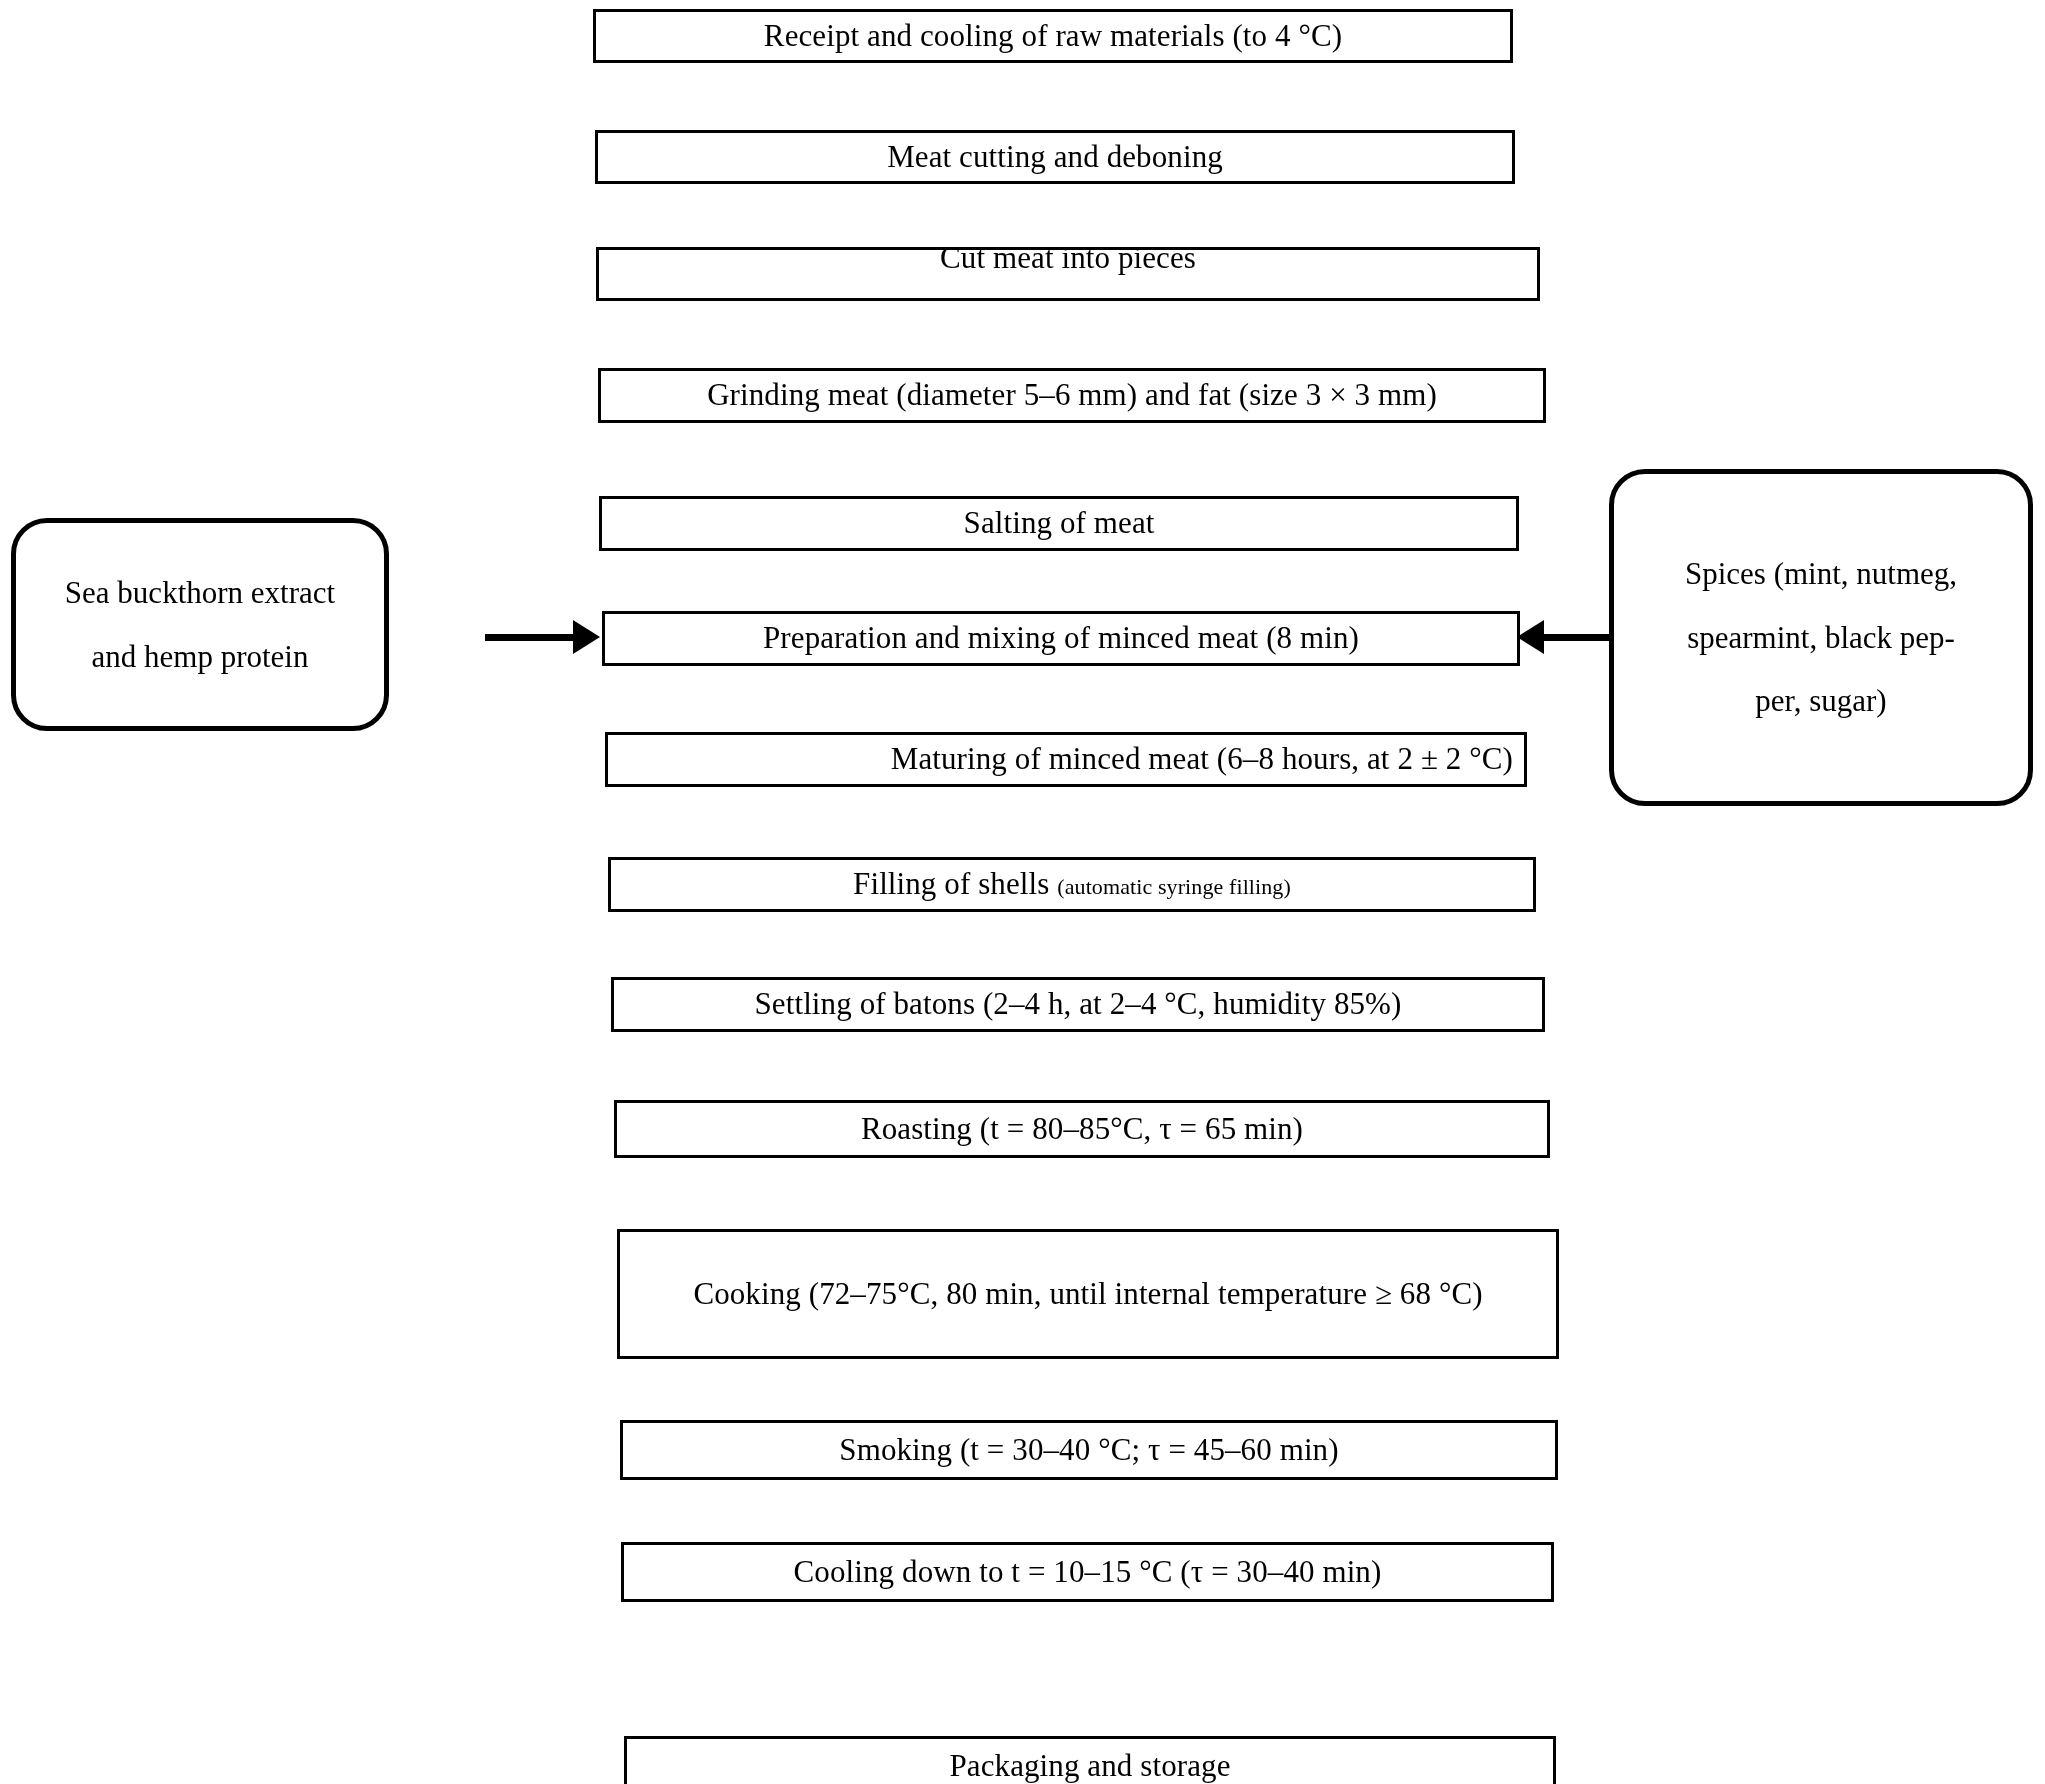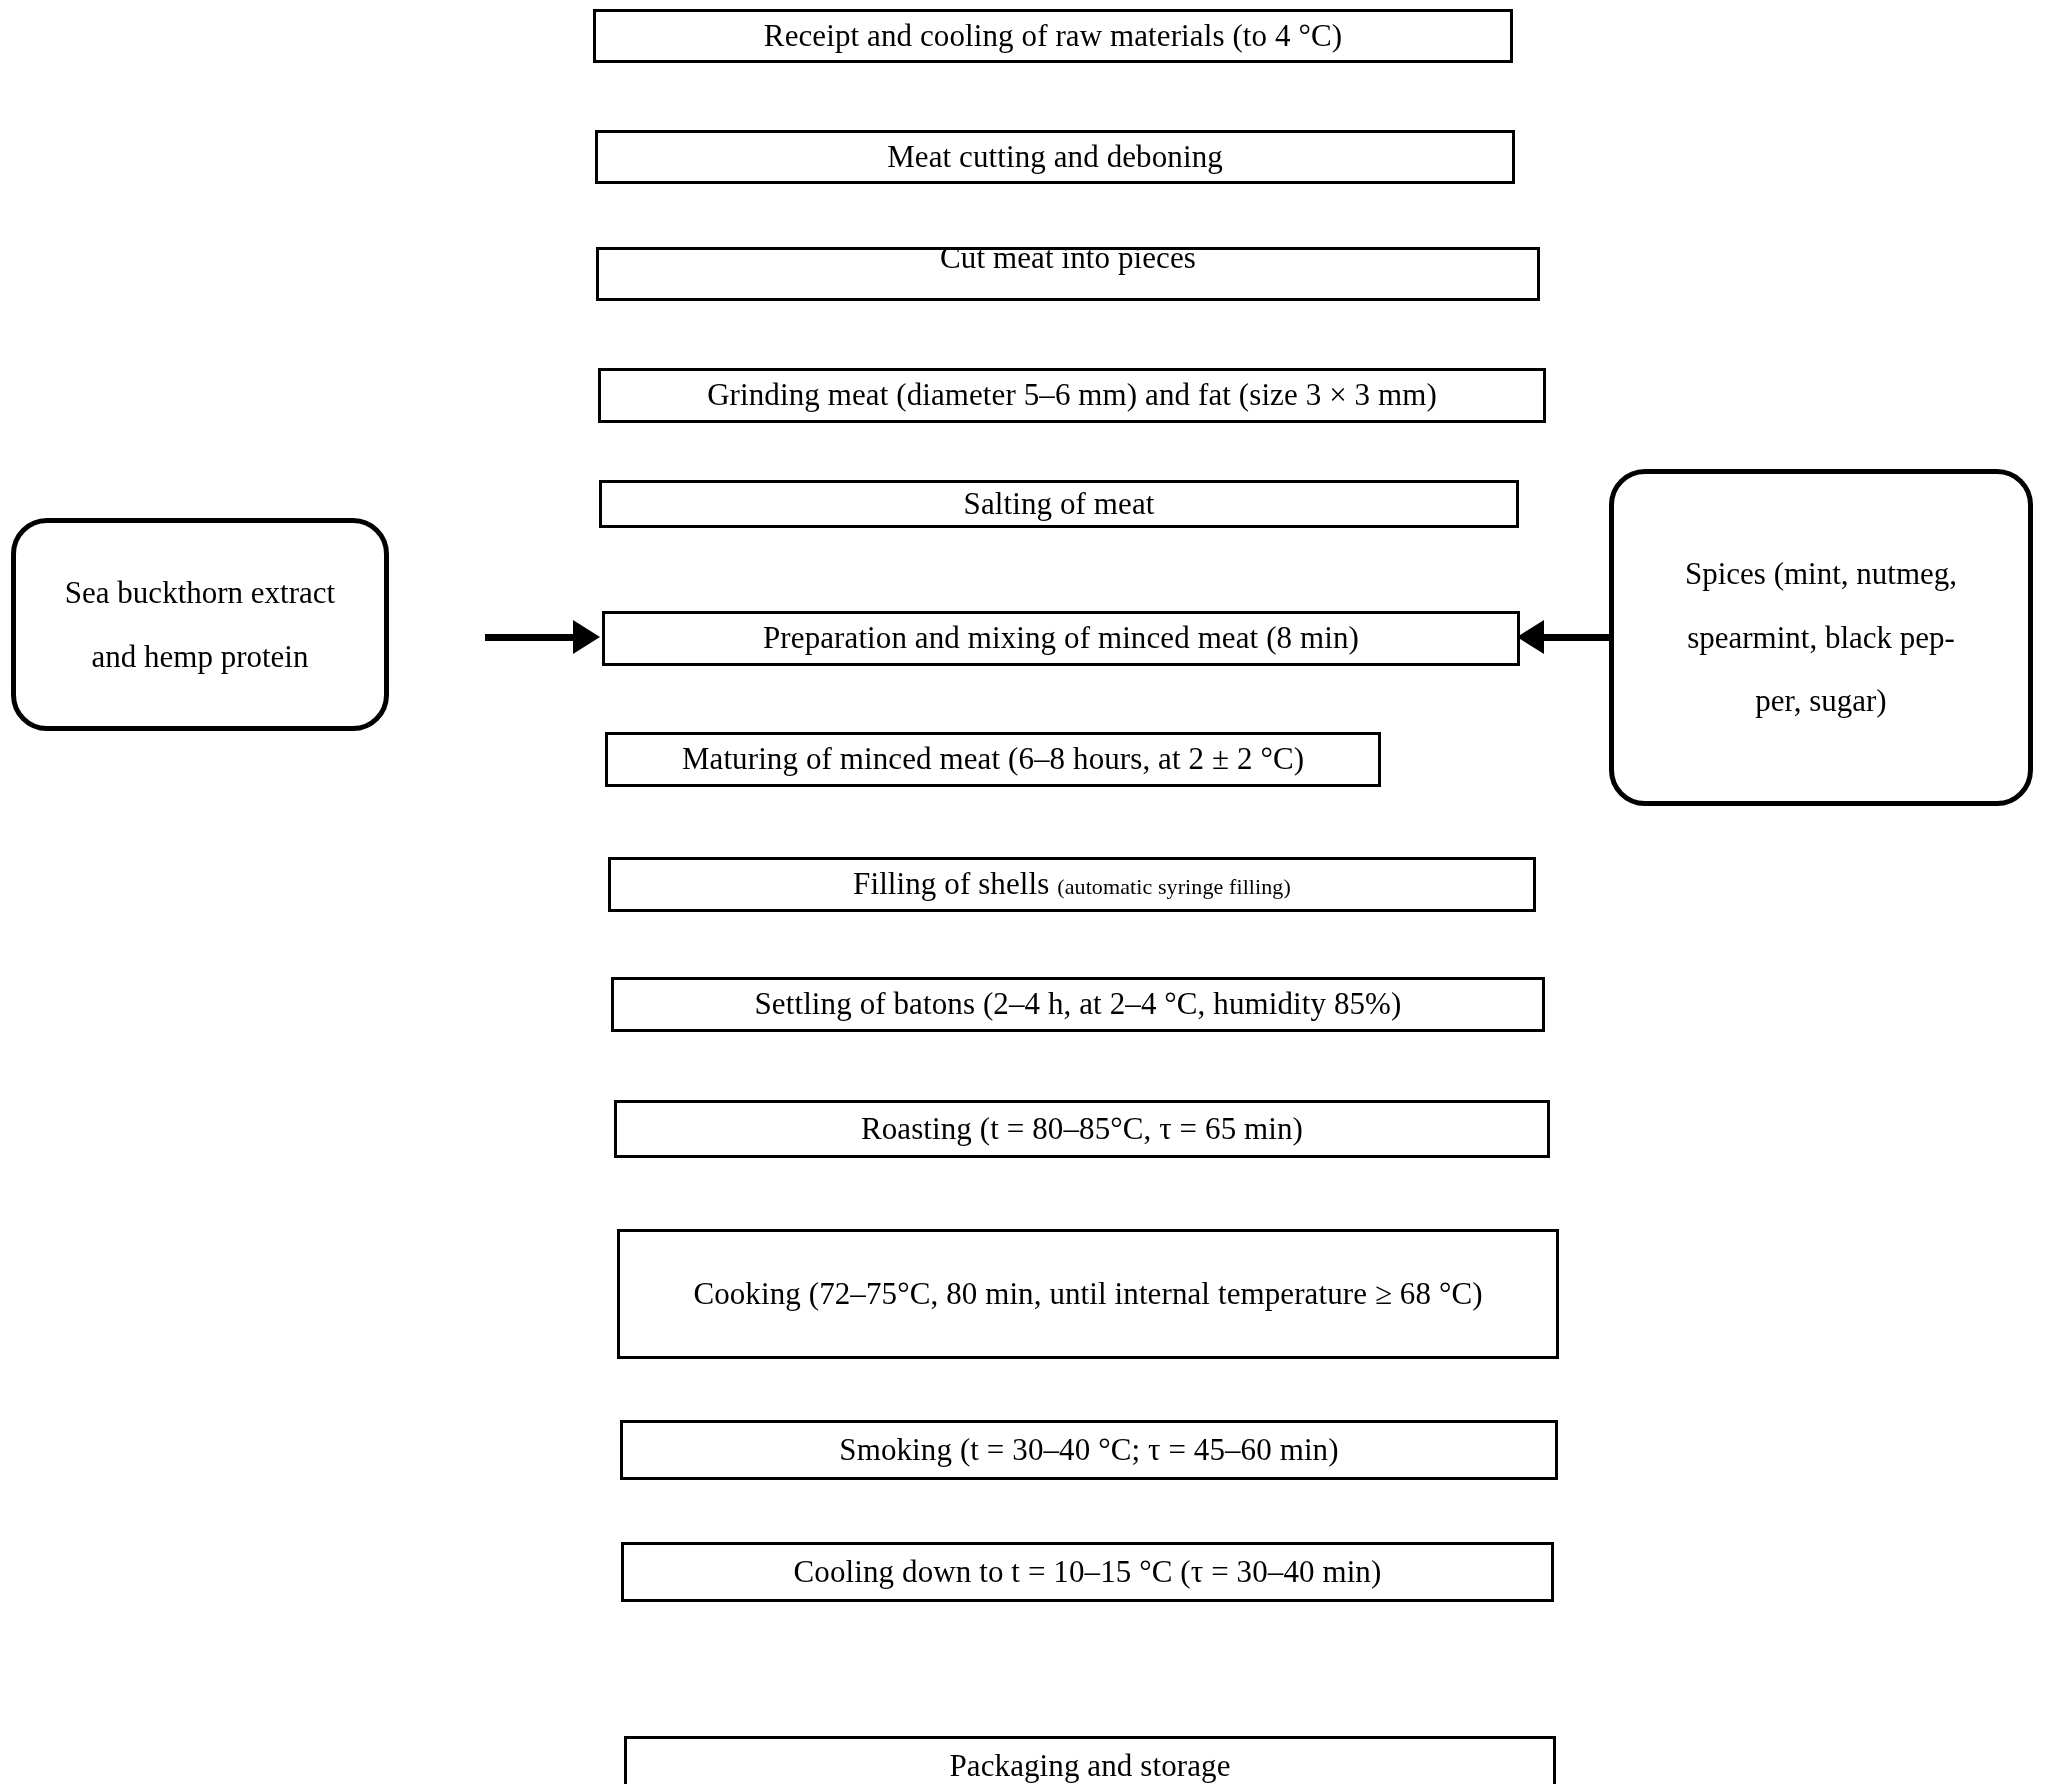--- a/index.html
+++ b/index.html
@@ -91,29 +91,29 @@
   </div>
 
   <div class="proc-box" style="left:596px; top:247px; width:944px; height:54px;align-items:flex-end;">
     <span class="label">Cut meat into pieces</span>
   </div>
 
   <div class="proc-box" style="left:598px; top:368px; width:948px; height:55px;">
     <span class="label">Grinding meat (diameter 5–6 mm) and fat (size 3 × 3 mm)</span>
   </div>
 
-  <div class="proc-box" style="left:599px; top:480px; width:920px; height:48px;">
+  <div class="proc-box" style="left:599px; top:496px; width:920px; height:55px;">
     <span class="label">Salting of meat</span>
   </div>
 
   <div class="proc-box" style="left:602px; top:611px; width:918px; height:55px;">
     <span class="label">Preparation and mixing of minced meat (8 min)</span>
   </div>
 
-  <div class="proc-box" style="left:605px; top:732px; width:776px; height:55px;">
+  <div class="proc-box" style="left:605px; top:732px; width:922px; height:55px;justify-content:flex-end;">
     <span class="label">Maturing of minced meat (6–8 hours, at 2 ± 2 °C)</span>
   </div>
 
   <div class="proc-box" style="left:608px; top:857px; width:928px; height:55px;">
     <span>
       <span class="label">Filling of shells </span><span class="label small">(automatic syringe filling)</span>
     </span>
   </div>
 
   <div class="proc-box" style="left:611px; top:977px; width:934px; height:55px;">

